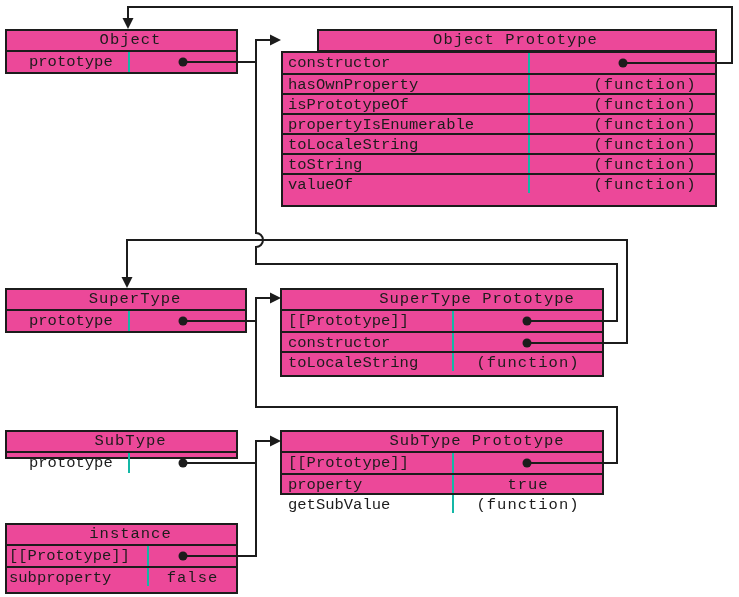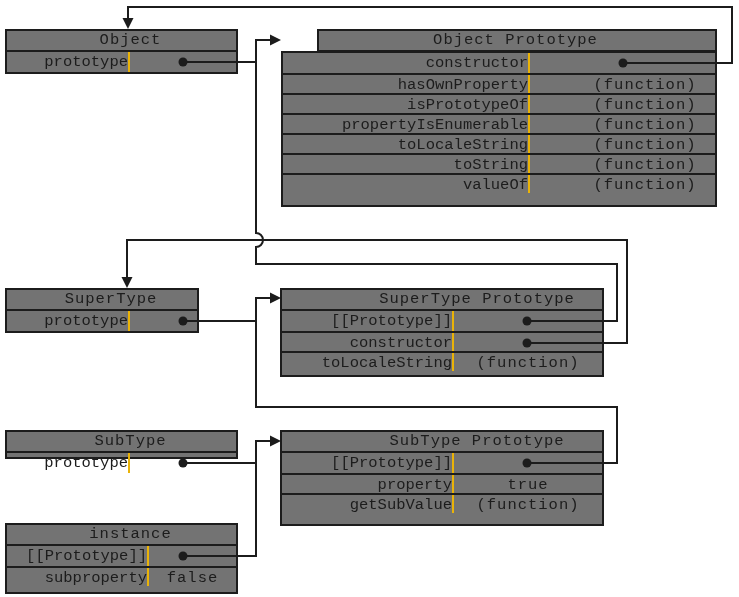--- a/index.html
+++ b/index.html
@@ -4,42 +4,42 @@
 <style>
   * { box-sizing: border-box; }
   html,body { margin:0; padding:0; }
   body {
     width:739px; height:597px; background:#ffffff;
     font-family:"Liberation Mono","DejaVu Sans Mono",monospace;
     color:#1c1c1c;
   }
   #diagram { position:relative; width:739px; height:597px; background:#fff; overflow:hidden; }
 
-  .box { position:absolute; border:2px solid #1c1c1c; background:#737373; }
+  .box { position:absolute; border:2px solid #1c1c1c; background:#ec4899; }
   .title {
     height:21px; line-height:19px; font-size:15.5px; letter-spacing:1px;
     text-align:center; border-bottom:2px solid #1c1c1c; white-space:pre;
   }
   .title.no-div { border-bottom:none; }
   .row { display:flex; height:20px; line-height:20px; font-size:15.5px; white-space:pre; }
   .row + .row { border-top:2px solid #1c1c1c; }
-  .cell.label { border-right:2px solid #eab308; overflow:hidden;text-align:right; }
+  .cell.label { border-right:2px solid #14b8a6; overflow:hidden; }
   .cell.value { flex:1; text-align:center; letter-spacing:1px; overflow:hidden; }
 
   
   #box-object        { left:5px;   top:29px;  width:233px; height:45px; }
   
   #box-objproto-head { left:317px; top:29px;  width:400px; height:23px; }
   #box-objproto      { left:281px; top:51px;  width:436px; height:156px; }
   
-  #box-supertype     { left:5px;   top:288px; width:194px; height:45px; }
+  #box-supertype     { left:5px;   top:288px; width:242px; height:45px; }
   #box-superproto    { left:280px; top:288px; width:324px; height:89px; }
   
   #box-subtype       { left:5px;   top:430px; width:233px; height:29px; }
-  #box-subproto      { left:280px; top:430px; width:324px; height:96px; }
+  #box-subproto      { left:280px; top:430px; width:324px; height:65px; }
   
   #box-instance      { left:5px;   top:523px; width:233px; height:71px; }
 
   
   #box-object .label, #box-supertype .label, #box-subtype .label { width:123px; padding-left:22px; }
   #box-objproto .label   { width:247px; padding-left:5px; }
   #box-superproto .label { width:172px; padding-left:6px; }
   #box-subproto .label   { width:172px; padding-left:6px; }
   #box-instance .label   { width:142px; padding-left:2px; }
 

